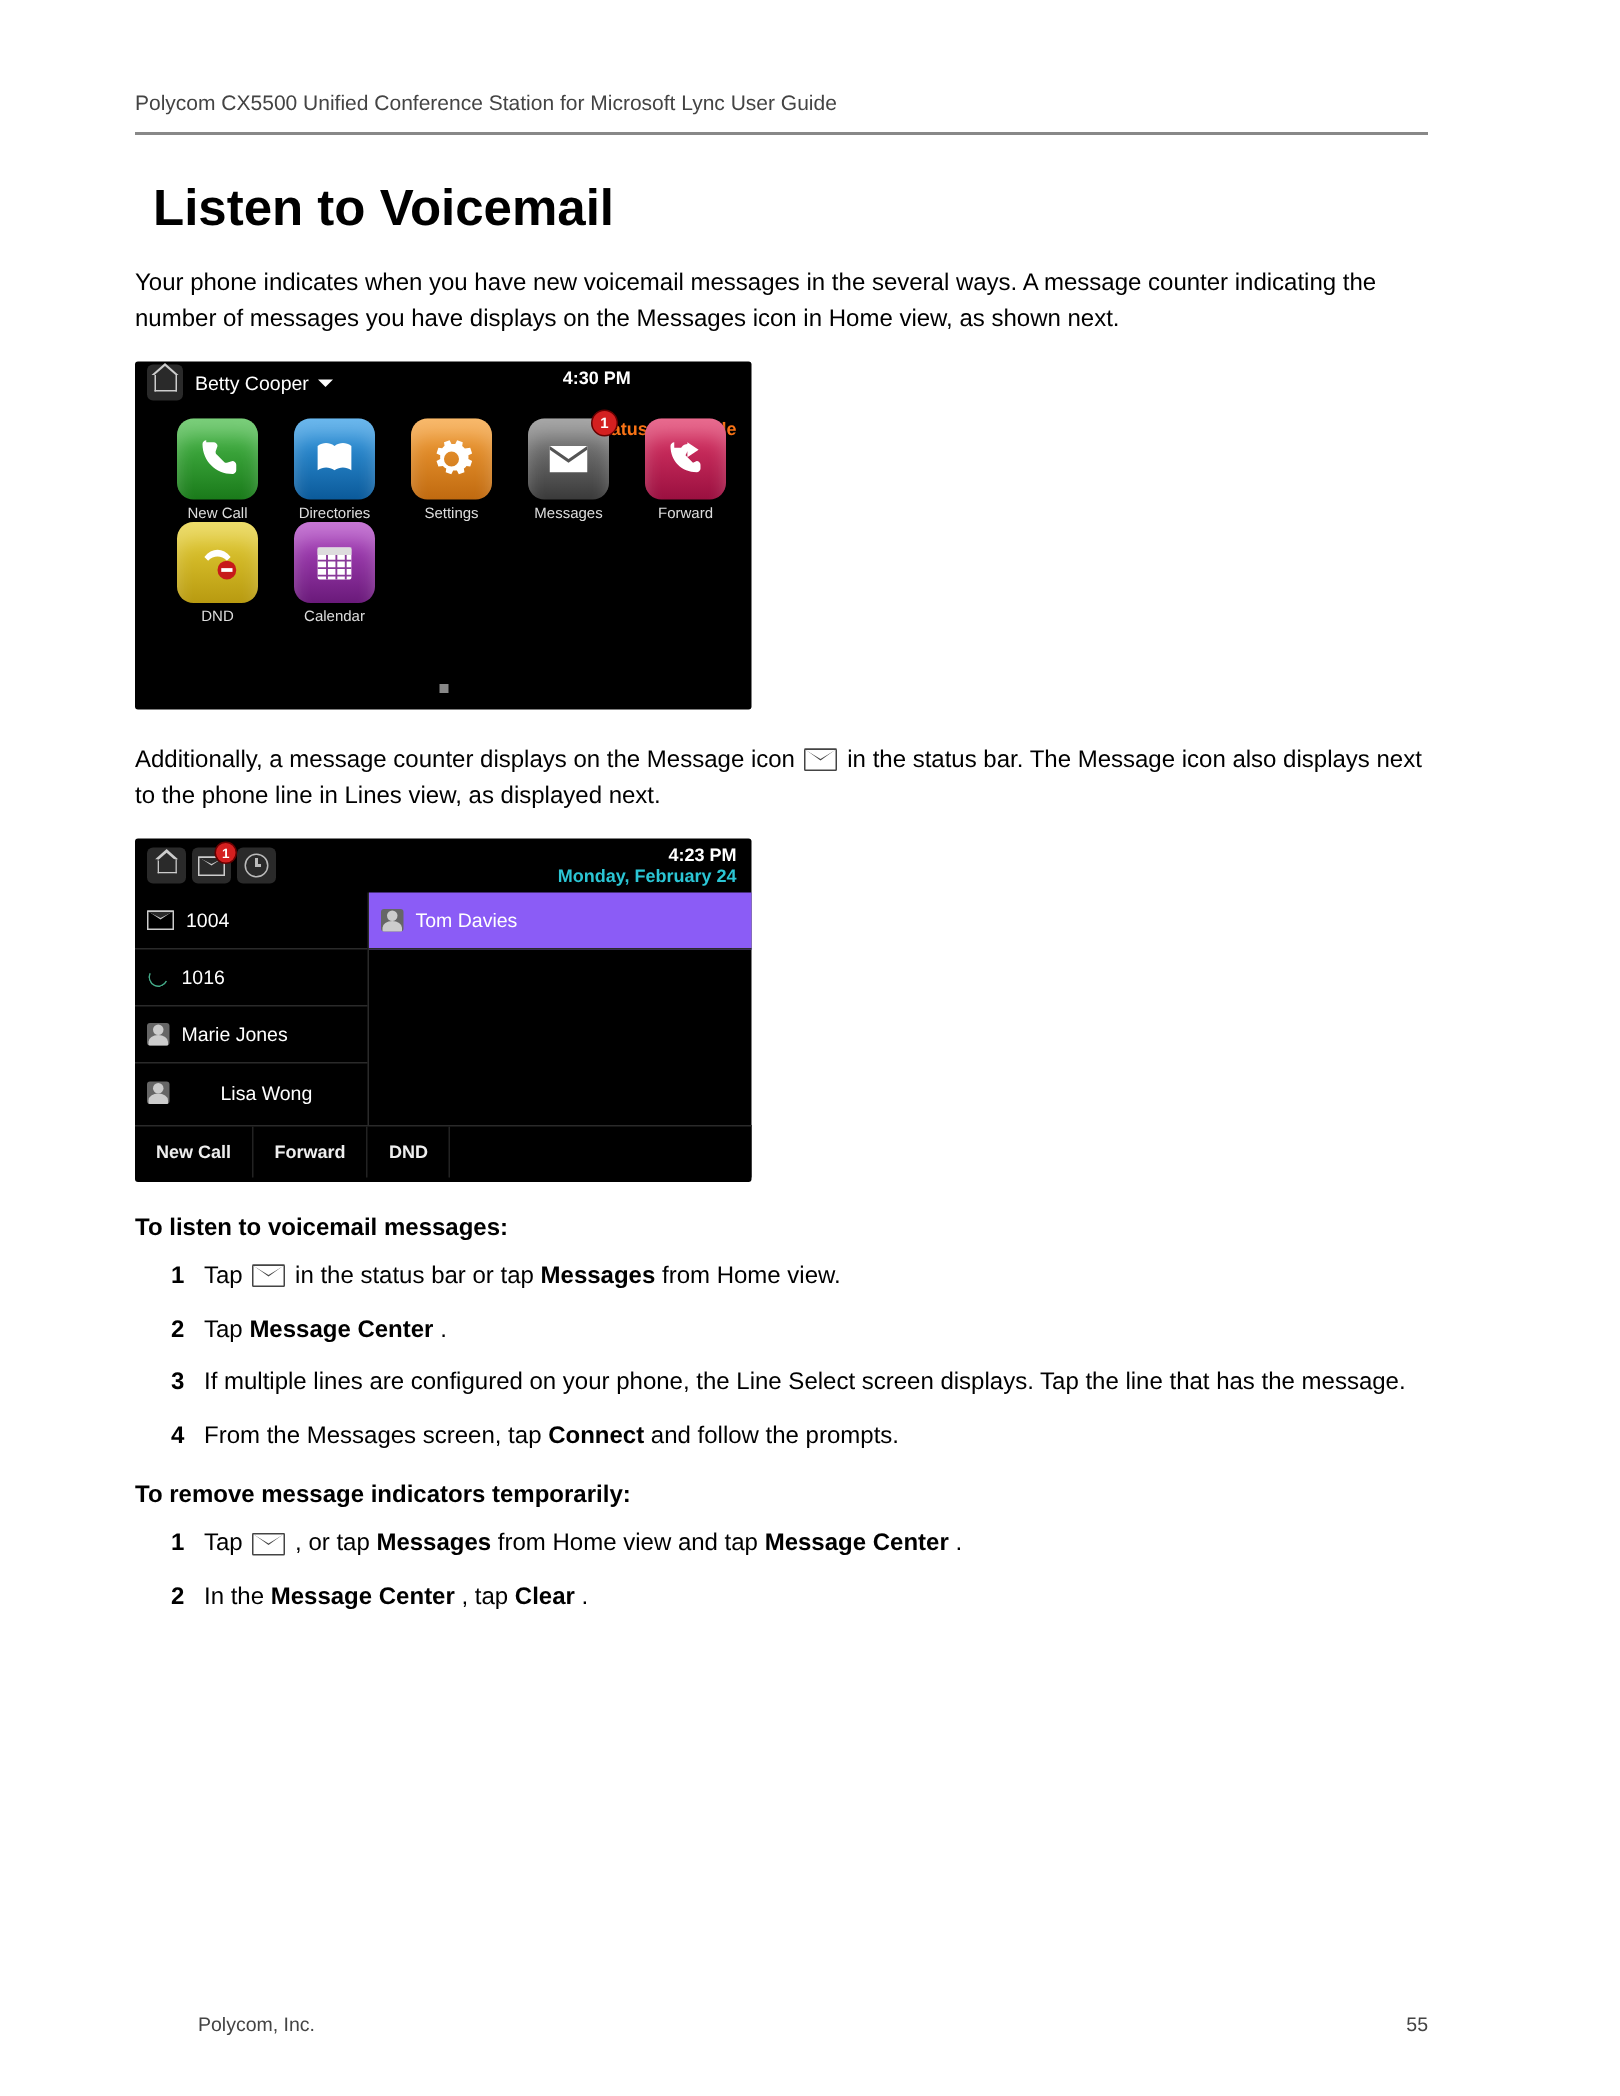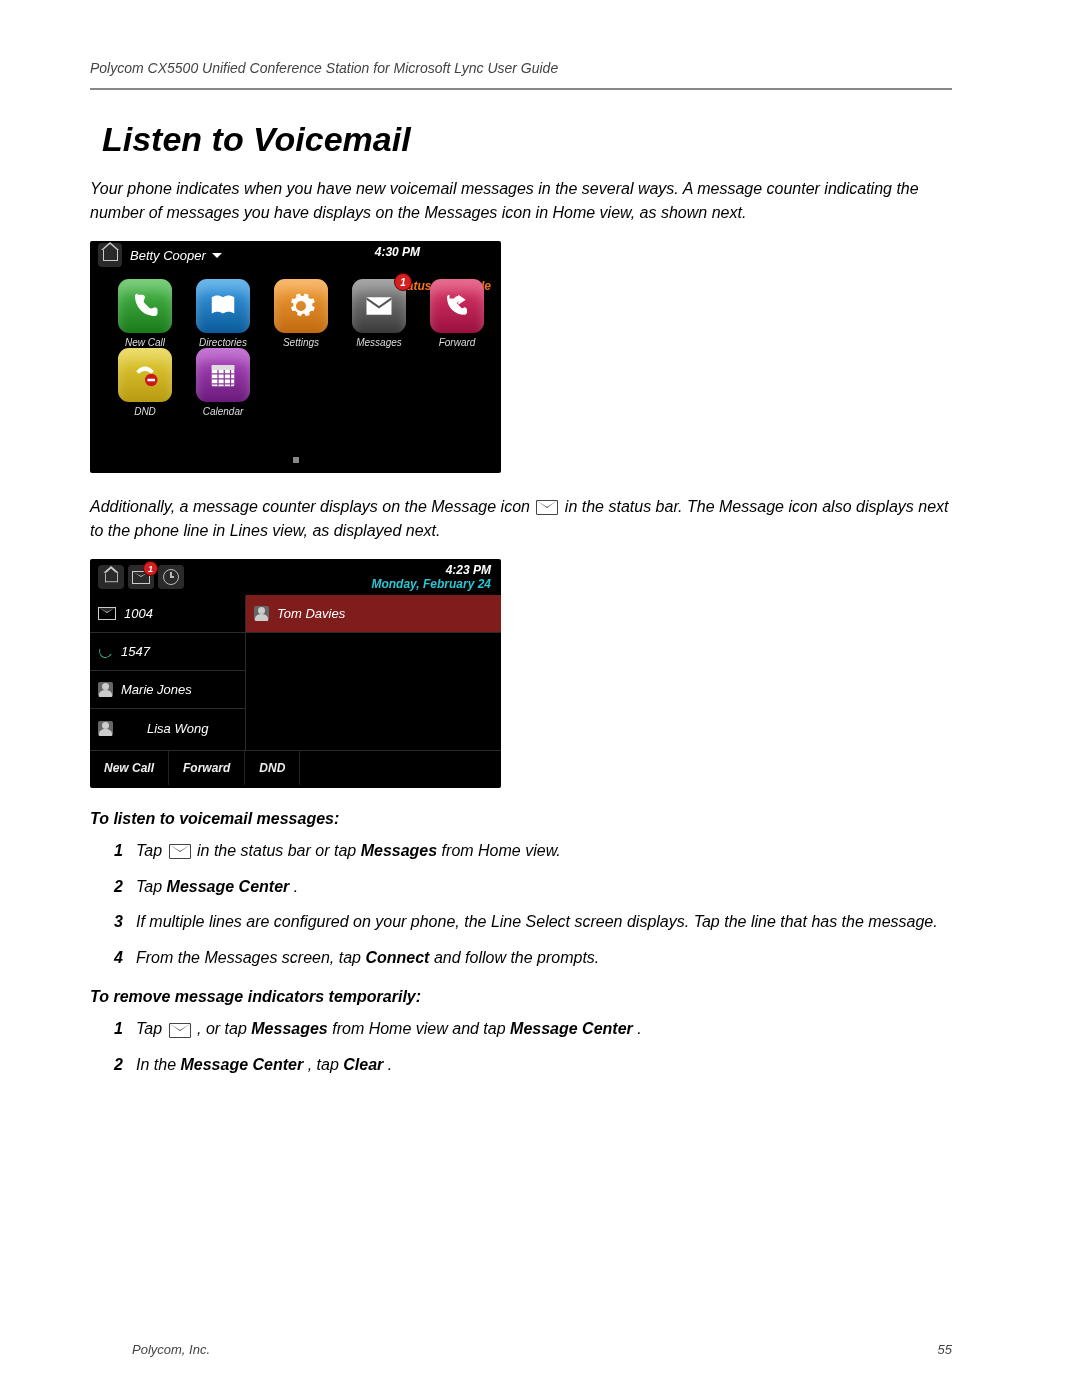--- a/index.html
+++ b/index.html
@@ -1,16 +1,16 @@
 <!DOCTYPE html>
 <html><head>
 <meta charset="utf-8">
 <style>
   html,body{margin:0;padding:0;background:#fff;font-family:Arial,Helvetica,sans-serif;color:#000;}
-  .page{width:1044px;min-height:1397px;margin:0 auto;position:relative;box-sizing:border-box;padding:60px 110px 50px 72px;font-style:italic;}
+  .page{width:1044px;min-height:1397px;margin:0 auto;position:relative;box-sizing:border-box;padding:60px 110px 50px 72px;}
   .running-head{font-size:14px;color:#444;margin-bottom:12px;}
   .hr{border:none;border-top:2px solid #888;margin:0 0 30px 0;}
   h1{font-size:34px;font-weight:bold;margin:0 0 18px 12px;}
   p{font-size:16px;line-height:1.5;margin:0 0 16px 0;}
   .indent{margin-left:24px;}
   .bold{font-weight:bold;}
   .sub-head{font-weight:bold;font-size:16px;margin:18px 0 10px 0;}
   ol{margin:0 0 0 24px;padding:0;list-style:none;}
   ol li{font-size:16px;line-height:1.6;margin:0 0 10px 0;display:flex;}
   ol li .num{font-weight:bold;width:22px;flex:none;}
@@ -49,21 +49,21 @@
   .clock::after{content:"";position:absolute;left:6px;top:6px;width:4px;height:1.5px;background:#bbb;}
   .env-s{width:16px;height:11px;border:1.3px solid #ccc;position:relative;}
   .env-s::before{content:"";position:absolute;left:-1px;top:-1px;border-left:9px solid transparent;border-right:9px solid transparent;border-top:6px solid #ccc;}
   .env-s::after{content:"";position:absolute;left:0;top:0;border-left:8px solid transparent;border-right:8px solid transparent;border-top:4.6px solid #2a2a2a;}
   .p2-time{position:absolute;right:10px;top:4px;font-size:12px;text-align:right;}
   .p2-date{color:#2bc5d4;font-weight:bold;font-size:12px;}
   .p2-body{display:flex;height:155px;}
   .col-l{width:155px;}
   .col-r{flex:1;border-left:1px solid #2a2a2a;}
   .line-item{height:38px;border-bottom:1px solid #2a2a2a;display:flex;align-items:center;padding:0 6px 0 8px;font-size:13px;gap:8px;box-sizing:border-box;}
-  .line-item.active{background:#7f1d1d;}
+  .line-item.active{background:#8b5cf6;}
   .person-ico{width:15px;height:15px;background:#666;border-radius:2px;position:relative;overflow:hidden;flex:none;}
   .person-ico::before{content:"";position:absolute;left:4px;top:1px;width:7px;height:7px;border-radius:50%;background:#ccc;}
   .person-ico::after{content:"";position:absolute;left:1px;top:8px;width:13px;height:9px;border-radius:50% 50% 0 0;background:#ccc;}
   .hook-ico{width:15px;height:15px;position:relative;flex:none;}
   .hook-ico::before{content:"";position:absolute;left:1px;top:1px;width:13px;height:13px;border:1.5px solid #4a8;border-radius:50%;border-top-color:transparent;border-right-color:transparent;transform:rotate(-20deg);box-sizing:border-box;}
   .p2-bottom{height:34px;background:#000;border-top:1px solid #2a2a2a;display:flex;}
   .softkey{flex:none;padding:0 14px;height:34px;display:flex;align-items:center;justify-content:center;font-size:12px;font-weight:bold;color:#eee;border-right:1px solid #222;}
 </style>
 </head>
 <body>
@@ -182,21 +182,21 @@
       </div>
     </div>
     <div class="p2-body">
       <div class="col-l">
         <div class="line-item">
           <span class="env-s" style="flex:none;"></span>
           <span>1004</span>
         </div>
         <div class="line-item">
           <span class="hook-ico"></span>
-          <span>1547</span>
+          <span>1016</span>
         </div>
         <div class="line-item">
           <span class="person-ico"></span>
           <span>Marie Jones</span>
         </div>
         <div class="line-item" style="border-bottom:none;gap:34px;">
           <span class="person-ico"></span>
           <span>Lisa Wong</span>
         </div>
       </div>

